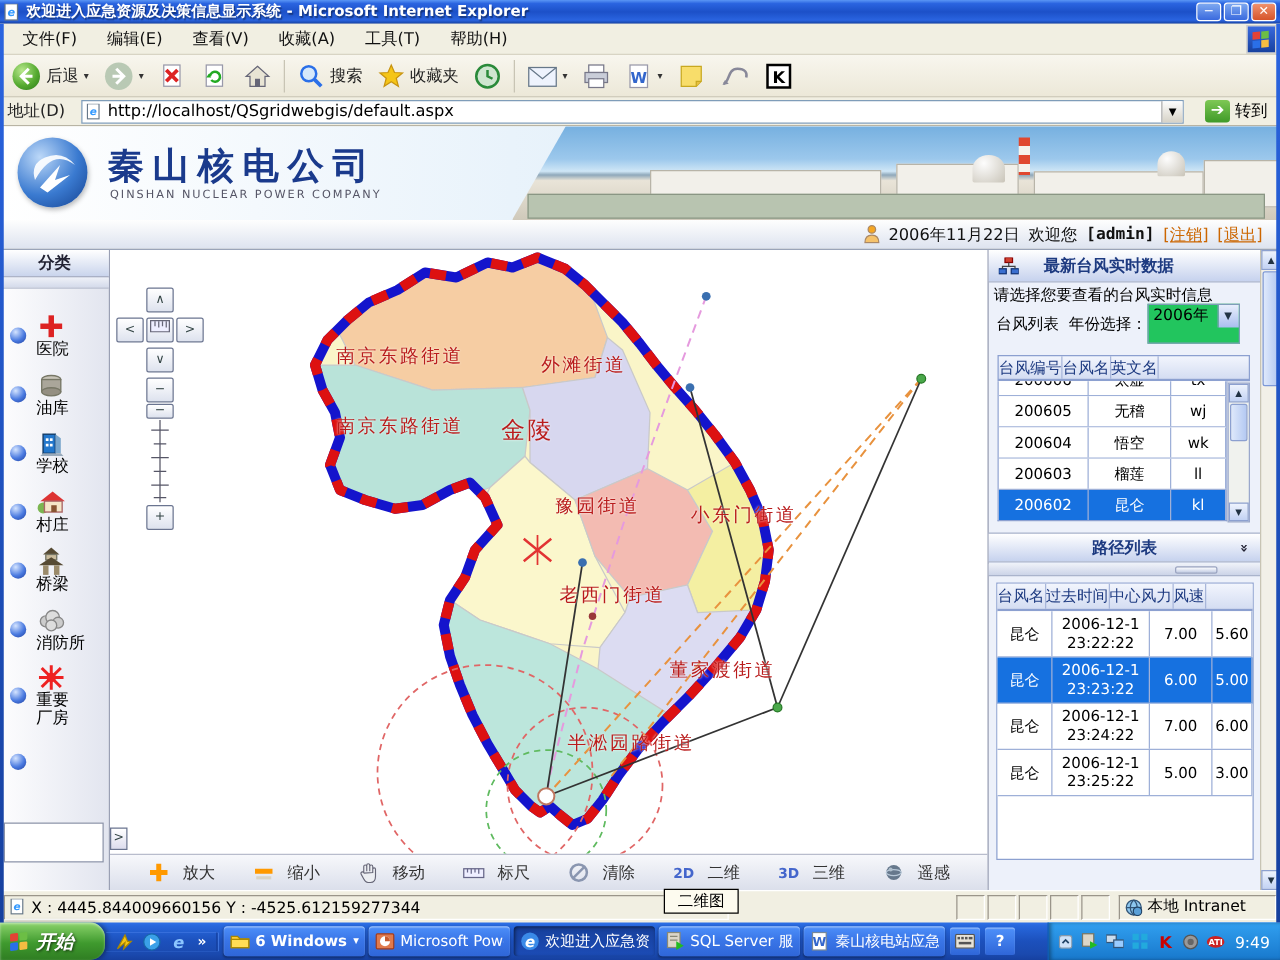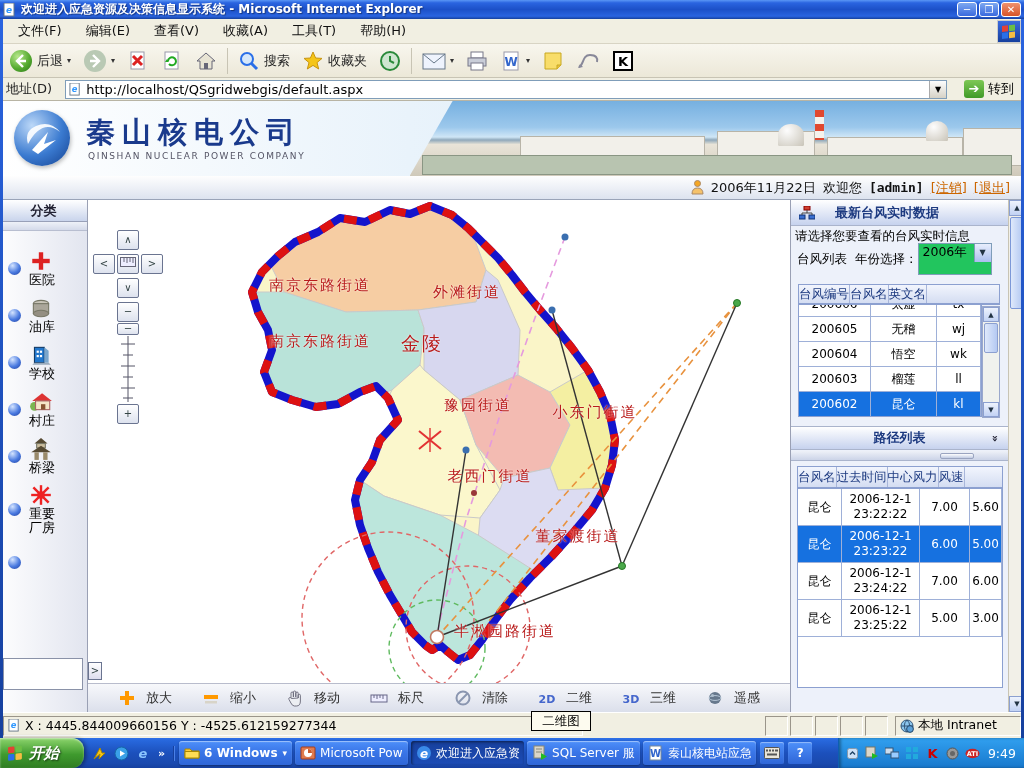--- a/index.html
+++ b/index.html
@@ -385,20 +385,32 @@
                   <polygon points="11,1 17,6 5,6" fill="#564a33"></polygon>
                   <rect x="7" y="6" width="8" height="4" fill="#cbbd9e" stroke="#776"></rect>
                   <polygon points="11,8 20,14 2,14" fill="#564a33"></polygon>
                   <rect x="5" y="14" width="4" height="7" fill="#9a8a6a"></rect>
                   <rect x="13" y="14" width="4" height="7" fill="#9a8a6a"></rect>
                 </svg></span>
             <span class="si-label">桥梁</span>
           </span>
         </div>
 
+        <div class="side-item">
+          <span class="sphere"></span>
+          <span class="si-right">
+            <span class="si-icon"><svg viewBox="0 0 22 22">
+                  <circle cx="7" cy="12" r="4" fill="#ccc" stroke="#888"></circle>
+                  <circle cx="12" cy="9" r="5" fill="#ddd" stroke="#888"></circle>
+                  <circle cx="16" cy="13" r="4" fill="#ccc" stroke="#888"></circle>
+                  <circle cx="11" cy="15" r="4" fill="#ddd" stroke="#888"></circle>
+                </svg></span>
+            <span class="si-label">消防所</span>
+          </span>
+        </div>
 
         <div class="side-item">
           <span class="sphere"></span>
           <span class="si-right">
             <span class="si-icon"><svg viewBox="0 0 22 22">
                   <g stroke="#e22" stroke-width="2.2">
                     <line x1="11" y1="2" x2="11" y2="20"></line>
                     <line x1="2" y1="11" x2="20" y2="11"></line>
                     <line x1="4" y1="4" x2="18" y2="18"></line>
                     <line x1="18" y1="4" x2="4" y2="18"></line>
@@ -469,21 +481,21 @@
     <div>
 
     <span class="district-label" style="left: 232px; top: 85px;">南京东路街道</span>
           <span class="district-label" style="left: 379px; top: 92px;">外滩街道</span>
           <span class="district-label" style="left: 232px; top: 141px;">南京东路街道</span>
           <span class="district-label" style="left: 334px; top: 144px; font-size: 19px;">金陵</span>
           <span class="district-label" style="left: 390px; top: 205px;">豫园街道</span>
           <span class="district-label" style="left: 507px; top: 212px;">小东门街道</span>
           <span class="district-label" style="left: 402px; top: 276px;">老西门街道</span>
           <span class="district-label" style="left: 490px; top: 336px;">董家渡街道</span>
-          <span class="district-label" style="left: 417px; top: 395px; margin-top: 36px;">半淞园路街道</span>
+          <span class="district-label" style="left: 417px; top: 395px;">半淞园路街道</span>
         </div>
     <div class="mapnav">
       <span class="mnb" style="left:24px;top:0">∧</span>
       <span class="mnb" style="left:0;top:24px">&lt;</span>
       <span class="mnb" style="left:24px;top:24px"><svg width="16" height="10" viewBox="0 0 16 10">
               <rect x="0.5" y="0.5" width="15" height="9" fill="#eef" stroke="#667"></rect>
               <path d="M4,1 v4 M7,1 v5 M10,1 v4 M13,1 v5" stroke="#667"></path>
             </svg></span>
       <span class="mnb" style="left:48px;top:24px">&gt;</span>
       <span class="mnb" style="left:24px;top:48px">∨</span>

